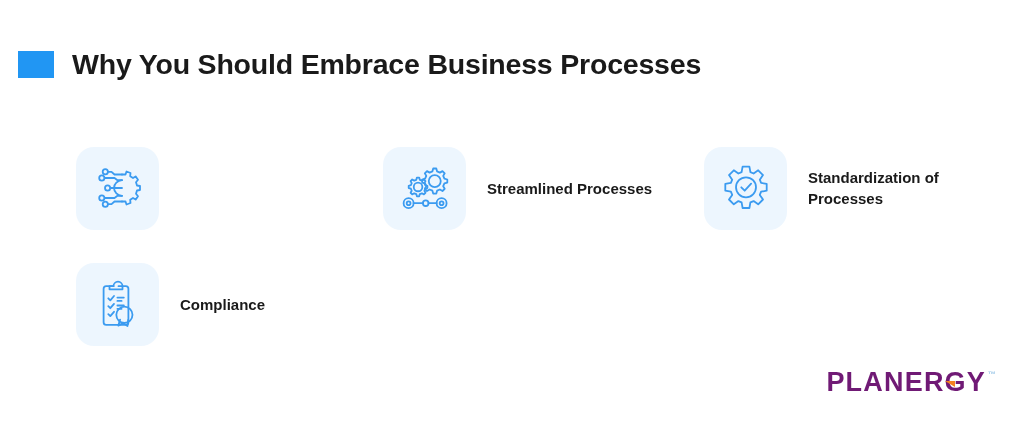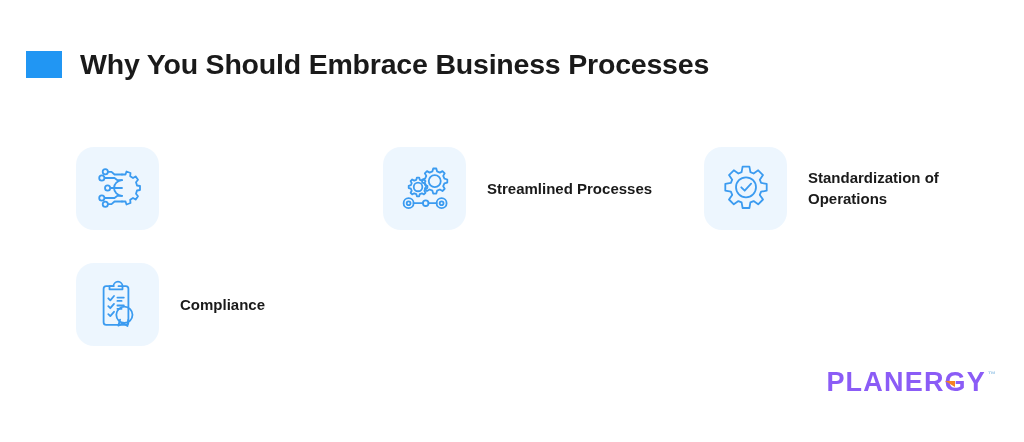--- a/index.html
+++ b/index.html
@@ -11,21 +11,21 @@
     height: 442px;
     background: #ffffff;
     font-family: "Liberation Sans", sans-serif;
     overflow: hidden;
     position: relative;
   }
 
   
   .header {
     position: absolute;
-    left: 16px;
+    left: 8px;
     top: 44px;
     height: 40px;
     display: flex;
     align-items: center;
     text-align: center;
   }
   .accent-block {
     width: 36px;
     height: 27px;
     background: #2196f3;
@@ -83,21 +83,21 @@
     right: 28px;
     bottom: 46px;
     display: flex;
     align-items: flex-start;
   }
   .logo-word {
     position: relative;
     font-size: 27px;
     font-weight: bold;
     letter-spacing: 1.2px;
-    color: #8b5cf6;
+    color: #701a75;
     line-height: 1;
   }
   .logo-g-accent {
     position: absolute;
     right: 31px;
     top: 12px;
     width: 10px;
     height: 6px;
     background: #f58220;
     clip-path: polygon(0 0, 100% 0, 100% 100%);
@@ -162,21 +162,21 @@
   </div>
 
   <div class="item">
     <div class="icon-tile">
       <svg width="52" height="52" viewBox="0 0 52 52" fill="none" stroke="#3b9bf0" stroke-width="1.8" stroke-linecap="round" stroke-linejoin="round">
         <path d="M22.6 4.6 L29.4 4.6 L30.4 10.2 L33.6 11.5 L38.2 8.3 L43 13.1 L39.8 17.7 L41.1 20.9 L46.7 21.9 L46.7 28.7 L41.1 29.7 L39.8 32.9 L43 37.5 L38.2 42.3 L33.6 39.1 L30.4 40.4 L29.4 46 L22.6 46 L21.6 40.4 L18.4 39.1 L13.8 42.3 L9 37.5 L12.2 32.9 L10.9 29.7 L5.3 28.7 L5.3 21.9 L10.9 20.9 L12.2 17.7 L9 13.1 L13.8 8.3 L18.4 11.5 L21.6 10.2 Z"></path>
         <circle cx="26" cy="25.3" r="10"></circle>
         <path d="M21.3 25.3 L24.7 28.7 L31.1 21.6"></path>
       </svg>
     </div>
-    <div class="item-label">Standardization of Operations</div>
+    <div class="item-label">Standardization of Processes</div>
   </div>
 
   <div class="item">
     <div class="icon-tile">
       <svg width="52" height="52" viewBox="0 0 52 52" fill="none" stroke="#3b9bf0" stroke-width="1.8" stroke-linecap="round" stroke-linejoin="round">
         <path d="M21.5 8.2 L14.2 8.2 C12.7 8.2 11.6 9.4 11.6 10.8 L11.6 44.2 C11.6 45.6 12.7 46.8 14.2 46.8 L33.8 46.8 C35.3 46.8 36.4 45.6 36.4 44.2 L36.4 10.8 C36.4 9.4 35.3 8.2 33.8 8.2 L26.5 8.2"></path>
         <path d="M21.5 8.2 C21.5 5.7 23.5 3.7 26 3.7 C28.5 3.7 30.5 5.7 30.5 8.2 L30.5 11.3 L17.5 11.3 L17.5 8.2 Z"></path>
         <path d="M16.3 20.3 L18.3 22.3 L22 18"></path>
         <path d="M16.3 28.2 L18.3 30.2 L22 25.9"></path>
         <path d="M16.3 36.1 L18.3 38.1 L22 33.8"></path>

